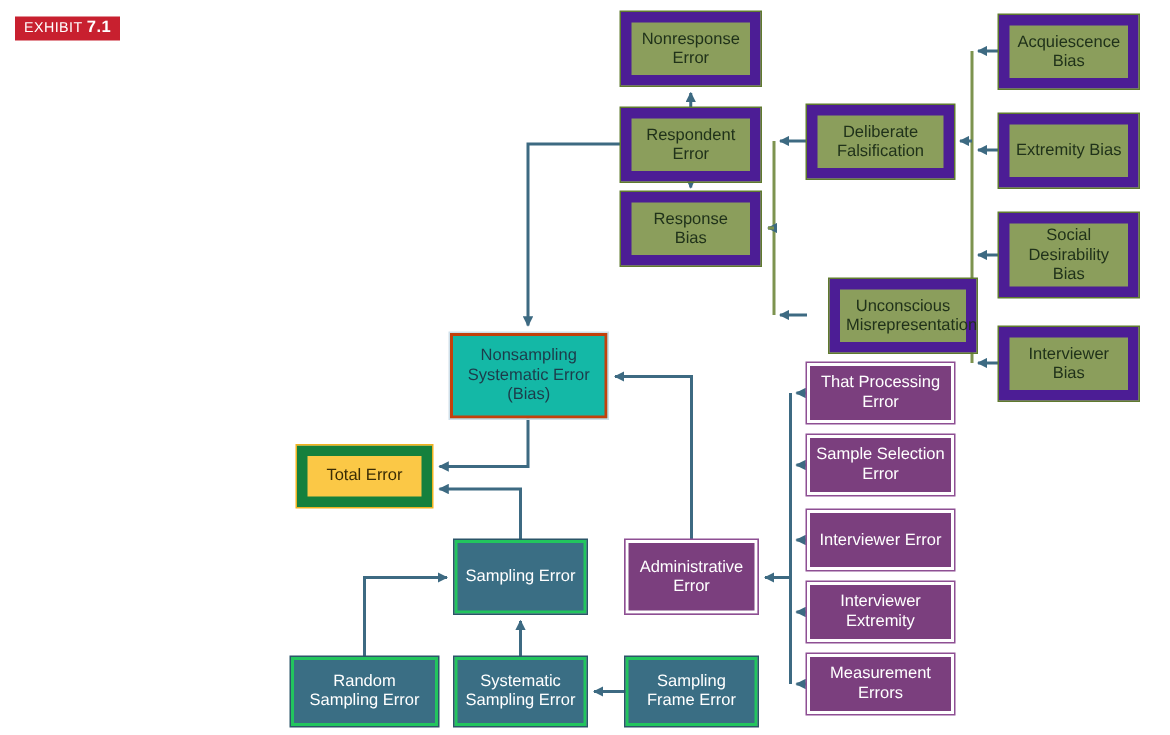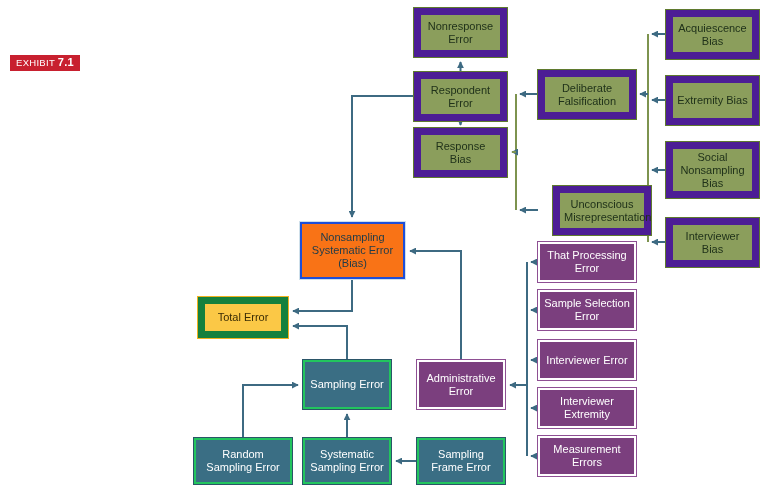--- a/index.html
+++ b/index.html
@@ -14,21 +14,20 @@
     height:490px;
     background:#ffffff;
     overflow:hidden;
   }
 
   
   #exhibit-header{
     position:absolute;
     left:10px; top:8px;
     width:180px;
-    margin-top:44px;
   }
   .exhibit-tag{
     display:inline-block;
     background:#c8202f;
     color:#ffffff;
     font-size:9.5px;
     letter-spacing:.3px;
     padding:2px 6px 3px 6px;
     line-height:1;
     white-space:nowrap;
@@ -81,22 +80,22 @@
   
   .n-teal{
     background:#3a6e84;
     border:2px solid #22c55e;
     outline:1.5px solid #2b5globalx;
     color:#ffffff;
   }
   .n-teal{outline:1.5px solid #2b5568;}
   
   .n-lblue{
-    background:#f97316;
-    border:2px solid #1d4ed8;
+    background:#14b8a6;
+    border:2px solid #c2410c;
     outline:1.5px solid #cfe0ea;
     color:#1d3b4a;
   }
   
   .n-yellow{
     background:#fbc846;
     border:7px solid #15803d;
     outline:1.5px solid #f0b21f;
     color:#3a2c05;
   }
@@ -201,21 +200,21 @@
       <div class="node n-green" style="left: 538px; top: 186px; width: 98px; height: 49px; margin-left: 15px;">
         <span class="lbl">Unconscious Misrepresentation</span>
       </div>
       <div class="node n-green" style="left: 666px; top: 10px; width: 93px; height: 49px;">
         <span class="lbl">Acquiescence Bias</span>
       </div>
       <div class="node n-green" style="left: 666px; top: 76px; width: 93px; height: 49px;">
         <span class="lbl">Extremity Bias</span>
       </div>
       <div class="node n-green" style="left: 666px; top: 142px; width: 93px; height: 56px;">
-        <span class="lbl">Social Nonsampling Bias</span>
+        <span class="lbl">Social Desirability Bias</span>
       </div>
       <div class="node n-green" style="left: 666px; top: 218px; width: 93px; height: 49px;">
         <span class="lbl">Interviewer Bias</span>
       </div>
       <div class="node n-lblue" style="left: 300px; top: 222px; width: 105px; height: 57px;">
         <span class="lbl">Nonsampling Systematic Error (Bias)</span>
       </div>
       <div class="node n-yellow" style="left: 198px; top: 297px; width: 90px; height: 41px;">
         <span class="lbl">Total Error</span>
       </div>

